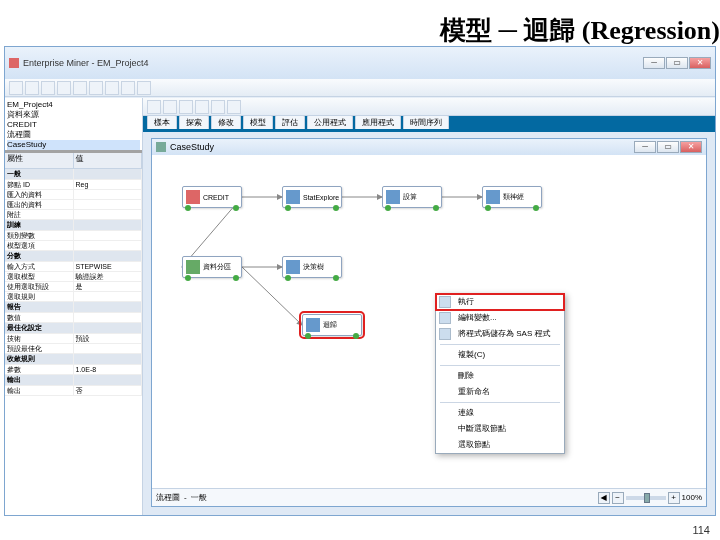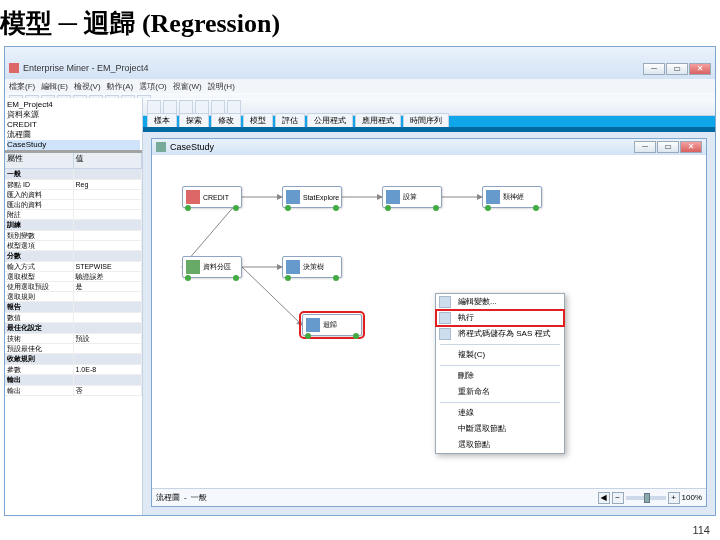--- a/index.html
+++ b/index.html
@@ -1,40 +1,40 @@
 <!DOCTYPE html>
 <html><head>
 <meta charset="utf-8">
 <style>
 * { box-sizing: border-box; margin: 0; padding: 0; font-family: "Microsoft YaHei", Arial, sans-serif; }
 body { width: 720px; height: 540px; background: #fff; position: relative; overflow: hidden; }
-.slide-title { font-size: 26px; font-weight: bold; text-align: left; padding: 6px 0 2px; font-family: "KaiTi","DFKai-SB",serif; }
+.slide-title { font-size: 26px; font-weight: bold; text-align: right; padding: 13px 0 2px; font-family: "KaiTi","DFKai-SB",serif; }
 .app-window { position: absolute; left: 4px; top: 46px; right: 4px; bottom: 24px; border: 1px solid #7ea6d0; background: #e6eef7; }
-.titlebar { height: 15px; background: linear-gradient(#eaf2fb,#d3e3f5); display: flex; align-items: flex-start; padding: 16px 4px; font-size: 9px; color: #333; }
+.titlebar { height: 15px; background: linear-gradient(#eaf2fb,#d3e3f5); display: flex; align-items: center; padding: 16px 4px; font-size: 9px; color: #333; }
 .titlebar .ico { width: 10px; height: 10px; background: #d66; margin-right: 4px; }
 .winctl { margin-left: auto; display: flex; gap: 1px; }
 .winctl span { width: 22px; height: 12px; background: linear-gradient(#fdfdfd,#dde6f0); border: 1px solid #9ab; font-size: 8px; text-align: center; line-height: 10px; color: #444; }
 .winctl .close { background: linear-gradient(#f6a0a0,#d86060); color: #fff; }
 .menubar { height: 14px; background: #f2f5fa; font-size: 8px; color: #333; padding: 0 4px; display: flex; gap: 6px; align-items: center; }
 .toolbar { height: 18px; background: linear-gradient(#f9fbfd,#e4ecf5); border-bottom: 1px solid #c5d3e4; display: flex; align-items: center; padding: 0 4px; gap: 2px; }
 .tbtn { width: 14px; height: 14px; background: #eef3f9; border: 1px solid #c8d4e3; }
 .app-body { position: absolute; top: 51px; bottom: 0; left: 0; right: 0; display: flex; }
 .left-pane { width: 138px; background: #fff; border-right: 1px solid #c5d3e4; font-size: 8px; display: flex; flex-direction: column; }
 .tree { height: 55px; padding: 2px; overflow: hidden; border-bottom: 3px solid #a3a3a3; }
 .tree div { line-height: 10px; white-space: nowrap; }
 .tree .sel { background: #cfe3fb; }
 .prop-head { height: 16px; background: #e9eef5; display: flex; border-bottom: 1px solid #c5d3e4; }
 .prop-head span { flex: 1; padding: 0 2px; border-right: 1px solid #c5d3e4; }
 .prop-grid { flex: 1; overflow: hidden; }
 .prop-row { display: flex; height: 10px; font-size: 7px; line-height: 10px; }
 .prop-row span { flex: 1; padding: 0 2px; border-bottom: 1px solid #eee; border-right: 1px solid #eee; overflow: hidden; white-space: nowrap; }
 .prop-row.hdr { background: #dfe6ef; font-weight: bold; height: 11px; }
 .right-pane { flex: 1; background: #dfe9f5; position: relative; }
 .rtoolbar { height: 18px; display: flex; align-items: center; padding: 0 4px; gap: 2px; background: linear-gradient(#f9fbfd,#e4ecf5); border-bottom: 1px solid #c5d3e4; }
-.tabstrip { height: 16px; display: flex; align-items: flex-end; padding: 0 4px; gap: 2px; font-size: 8px; background: #0ea5e9; border-bottom: 5px solid #0369a1; }
+.tabstrip { height: 16px; display: flex; align-items: flex-end; padding: 0 4px; gap: 2px; font-size: 8px; background: #0369a1; border-bottom: 3px solid #0369a1; }
 .tab { padding: 1px 6px; background: #f2f6fb; border: 1px solid #c5d3e4; border-bottom: none; border-radius: 2px 2px 0 0; }
 .diagram-win { position: absolute; left: 8px; top: 40px; right: 8px; bottom: 8px; background: #fff; border: 1px solid #7ea6d0; }
 .diag-title { height: 16px; background: linear-gradient(#eaf2fb,#d3e3f5); display: flex; align-items: center; font-size: 9px; padding: 0 4px; }
 .diag-title .ico { width: 10px; height: 10px; background: #7a9; margin-right: 4px; }
 .canvas { position: absolute; top: 17px; bottom: 20px; left: 0; right: 0; background: #fff; overflow: hidden; }
 .statusbar { position: absolute; bottom: 0; left: 0; right: 0; height: 18px; border-top: 1px solid #c5d3e4; display: flex; align-items: center; font-size: 8px; padding: 0 4px; gap: 4px; background: #f5f8fc; }
 .statusbar .sp { flex: 1; }
 .zoom { display: flex; align-items: center; gap: 2px; }
 .zbtn { width: 12px; height: 12px; border: 1px solid #9ab; background: #eef3f9; text-align: center; line-height: 10px; }
 .zbar { width: 40px; height: 4px; background: #cdd9e8; position: relative; }
@@ -64,29 +64,20 @@
 <div class="app-window">
   <div class="titlebar">
     <span class="ico"></span>
     <span>Enterprise Miner - EM_Project4</span>
     <div class="winctl">
       <span>─</span>
       <span>▭</span>
       <span class="close">✕</span>
     </div>
   </div>
-  <div class="menubar" id="menubar">
-      <span>檔案(F)</span>
-      <span>編輯(E)</span>
-      <span>檢視(V)</span>
-      <span>動作(A)</span>
-      <span>選項(O)</span>
-      <span>視窗(W)</span>
-      <span>說明(H)</span>
-    </div>
   <div class="toolbar">
     <span class="tbtn"></span>
     <span class="tbtn"></span>
     <span class="tbtn"></span>
     <span class="tbtn"></span>
     <span class="tbtn"></span>
     <span class="tbtn"></span>
     <span class="tbtn"></span>
     <span class="tbtn"></span>
     <span class="tbtn"></span>
@@ -296,22 +287,22 @@
             <span class="zbar">
                 <span class="zknob"></span>
               </span>
             <span class="zbtn">+</span>
             <span>100%</span>
           </div>
         </div>
       </div>
 
       <div class="contextmenu" id="ctx" style="left:292px; top:195px;">
+          <div class="mi hl">執行<span class="mico"></span></div>
           <div class="mi">編輯變數...<span class="mico"></span></div>
-          <div class="mi hl">執行<span class="mico"></span></div>
           <div class="mi">將程式碼儲存為 SAS 程式<span class="mico"></span></div>
           <div class="sep"></div>
           <div class="mi">複製(C)</div>
           <div class="sep"></div>
           <div class="mi">刪除</div>
           <div class="mi">重新命名</div>
           <div class="sep"></div>
           <div class="mi">連線</div>
           <div class="mi">中斷選取節點</div>
           <div class="mi">選取節點</div>

